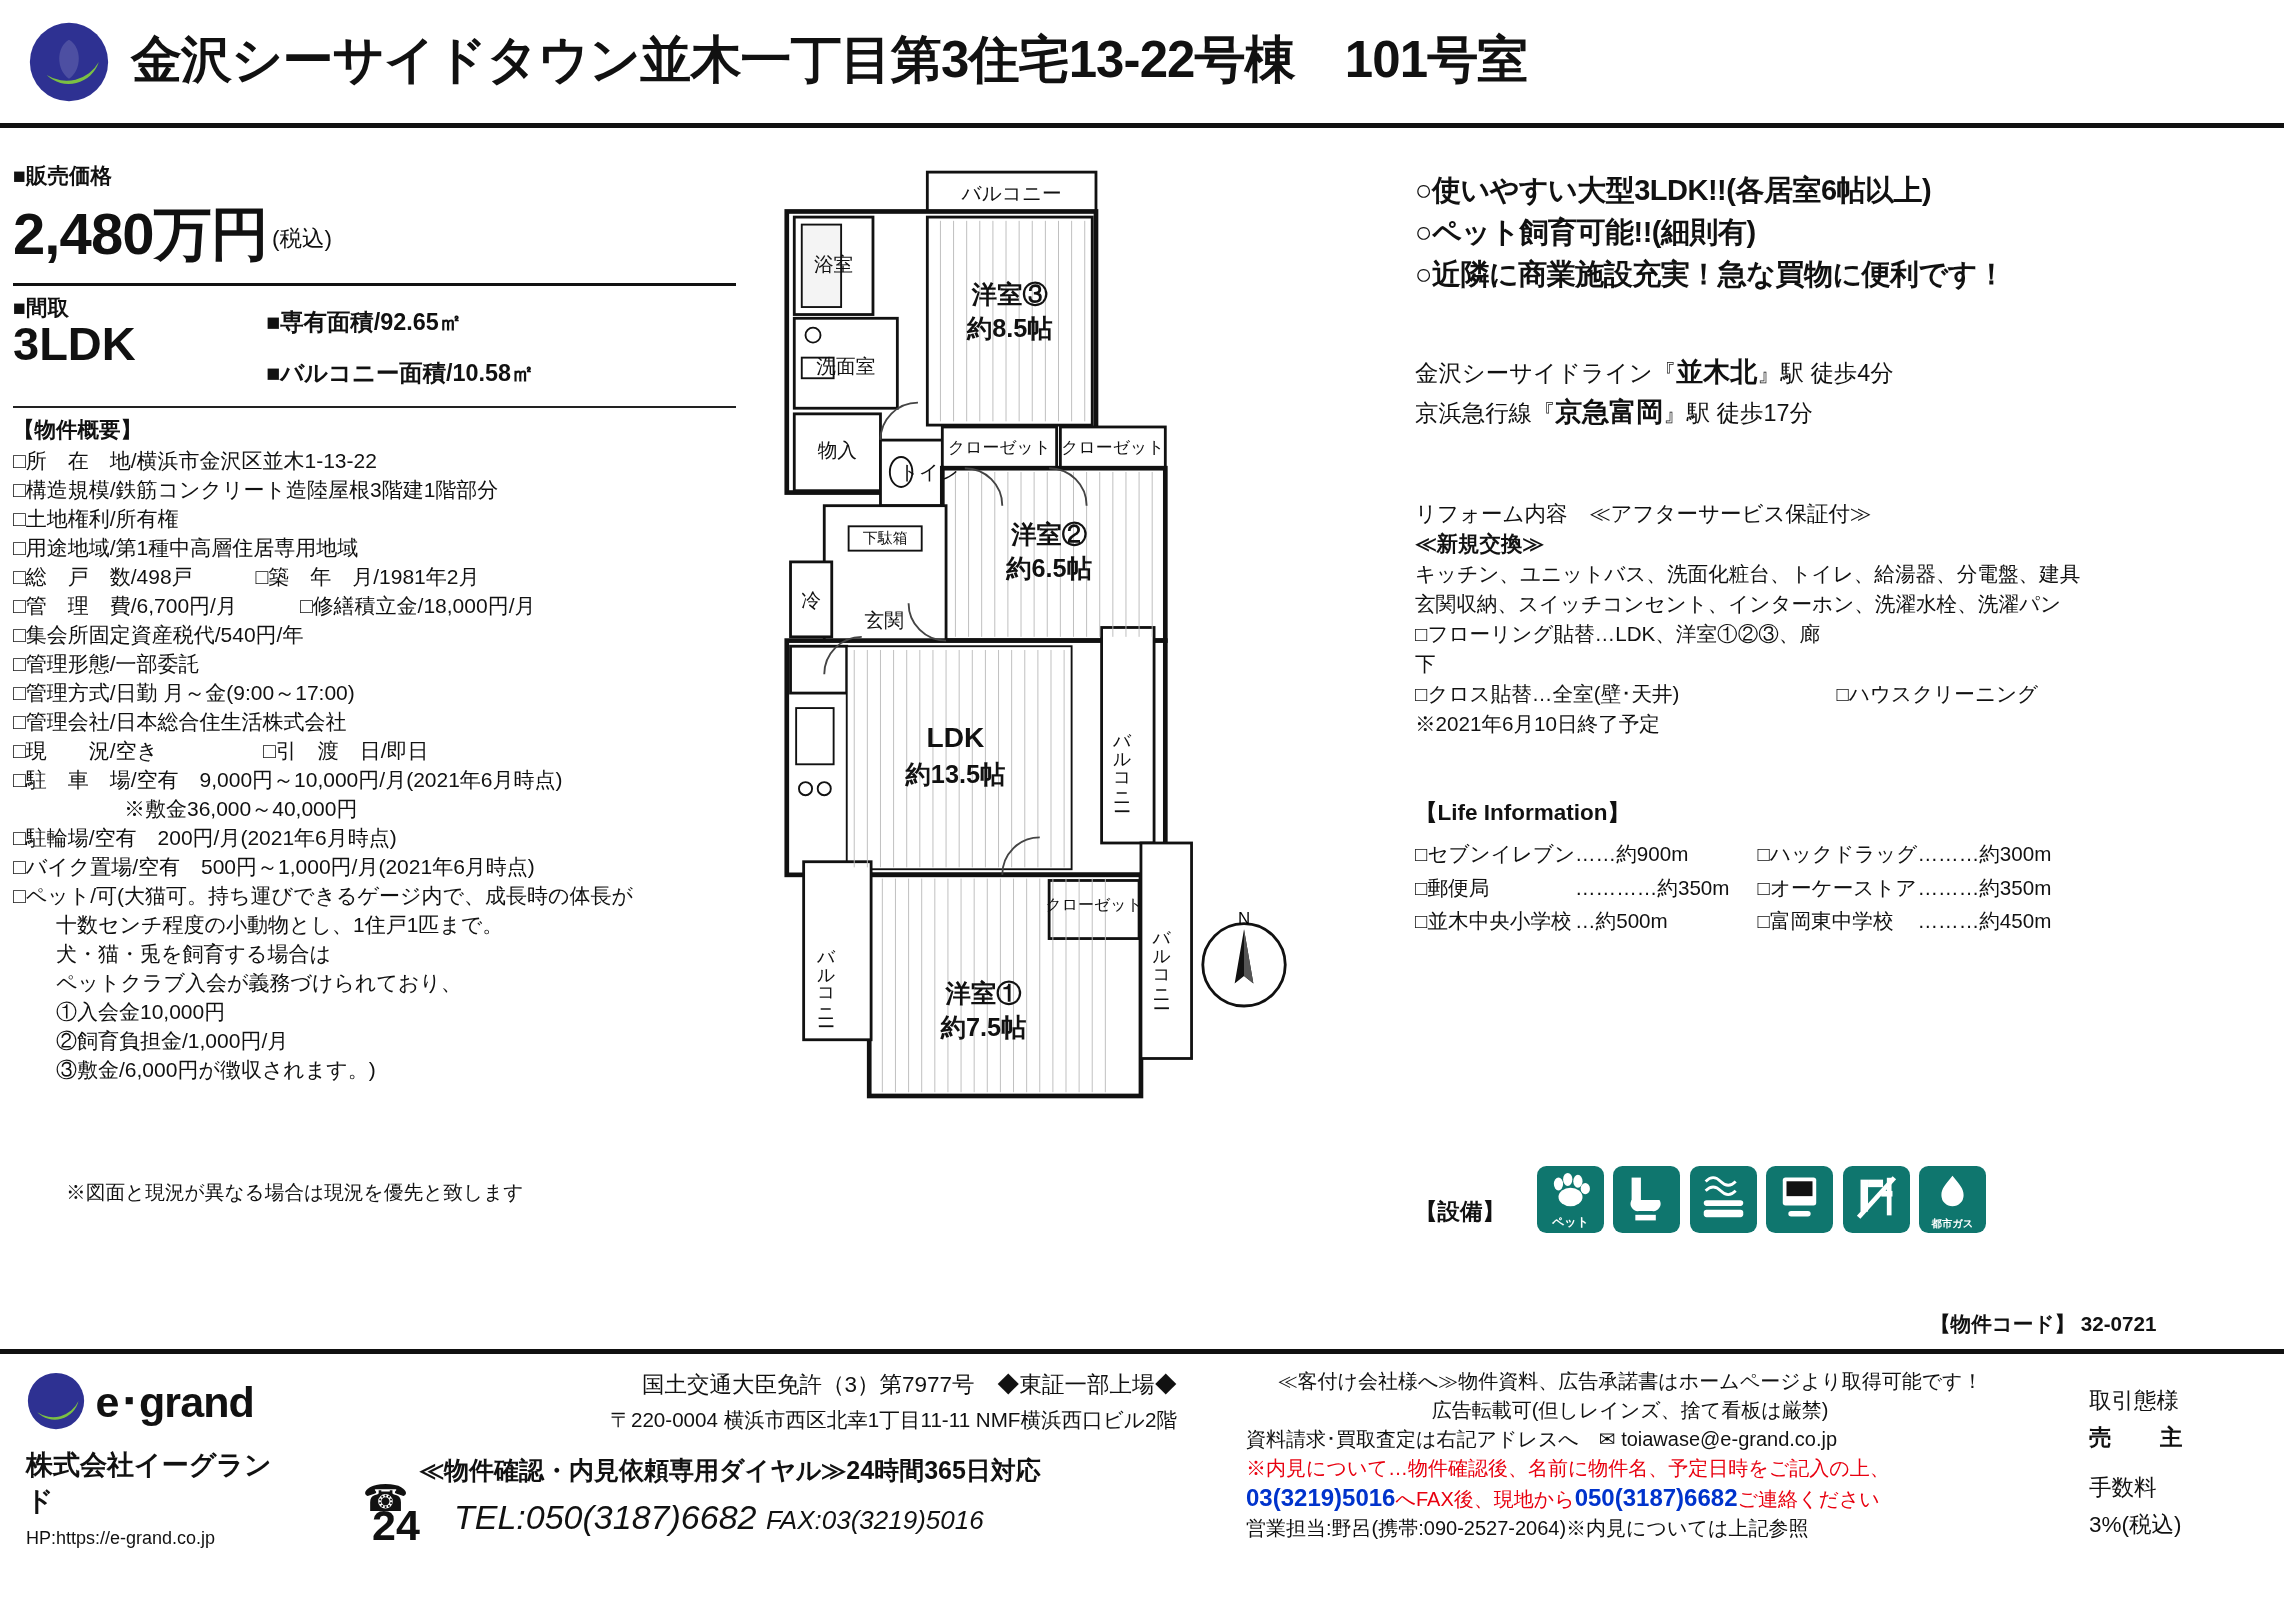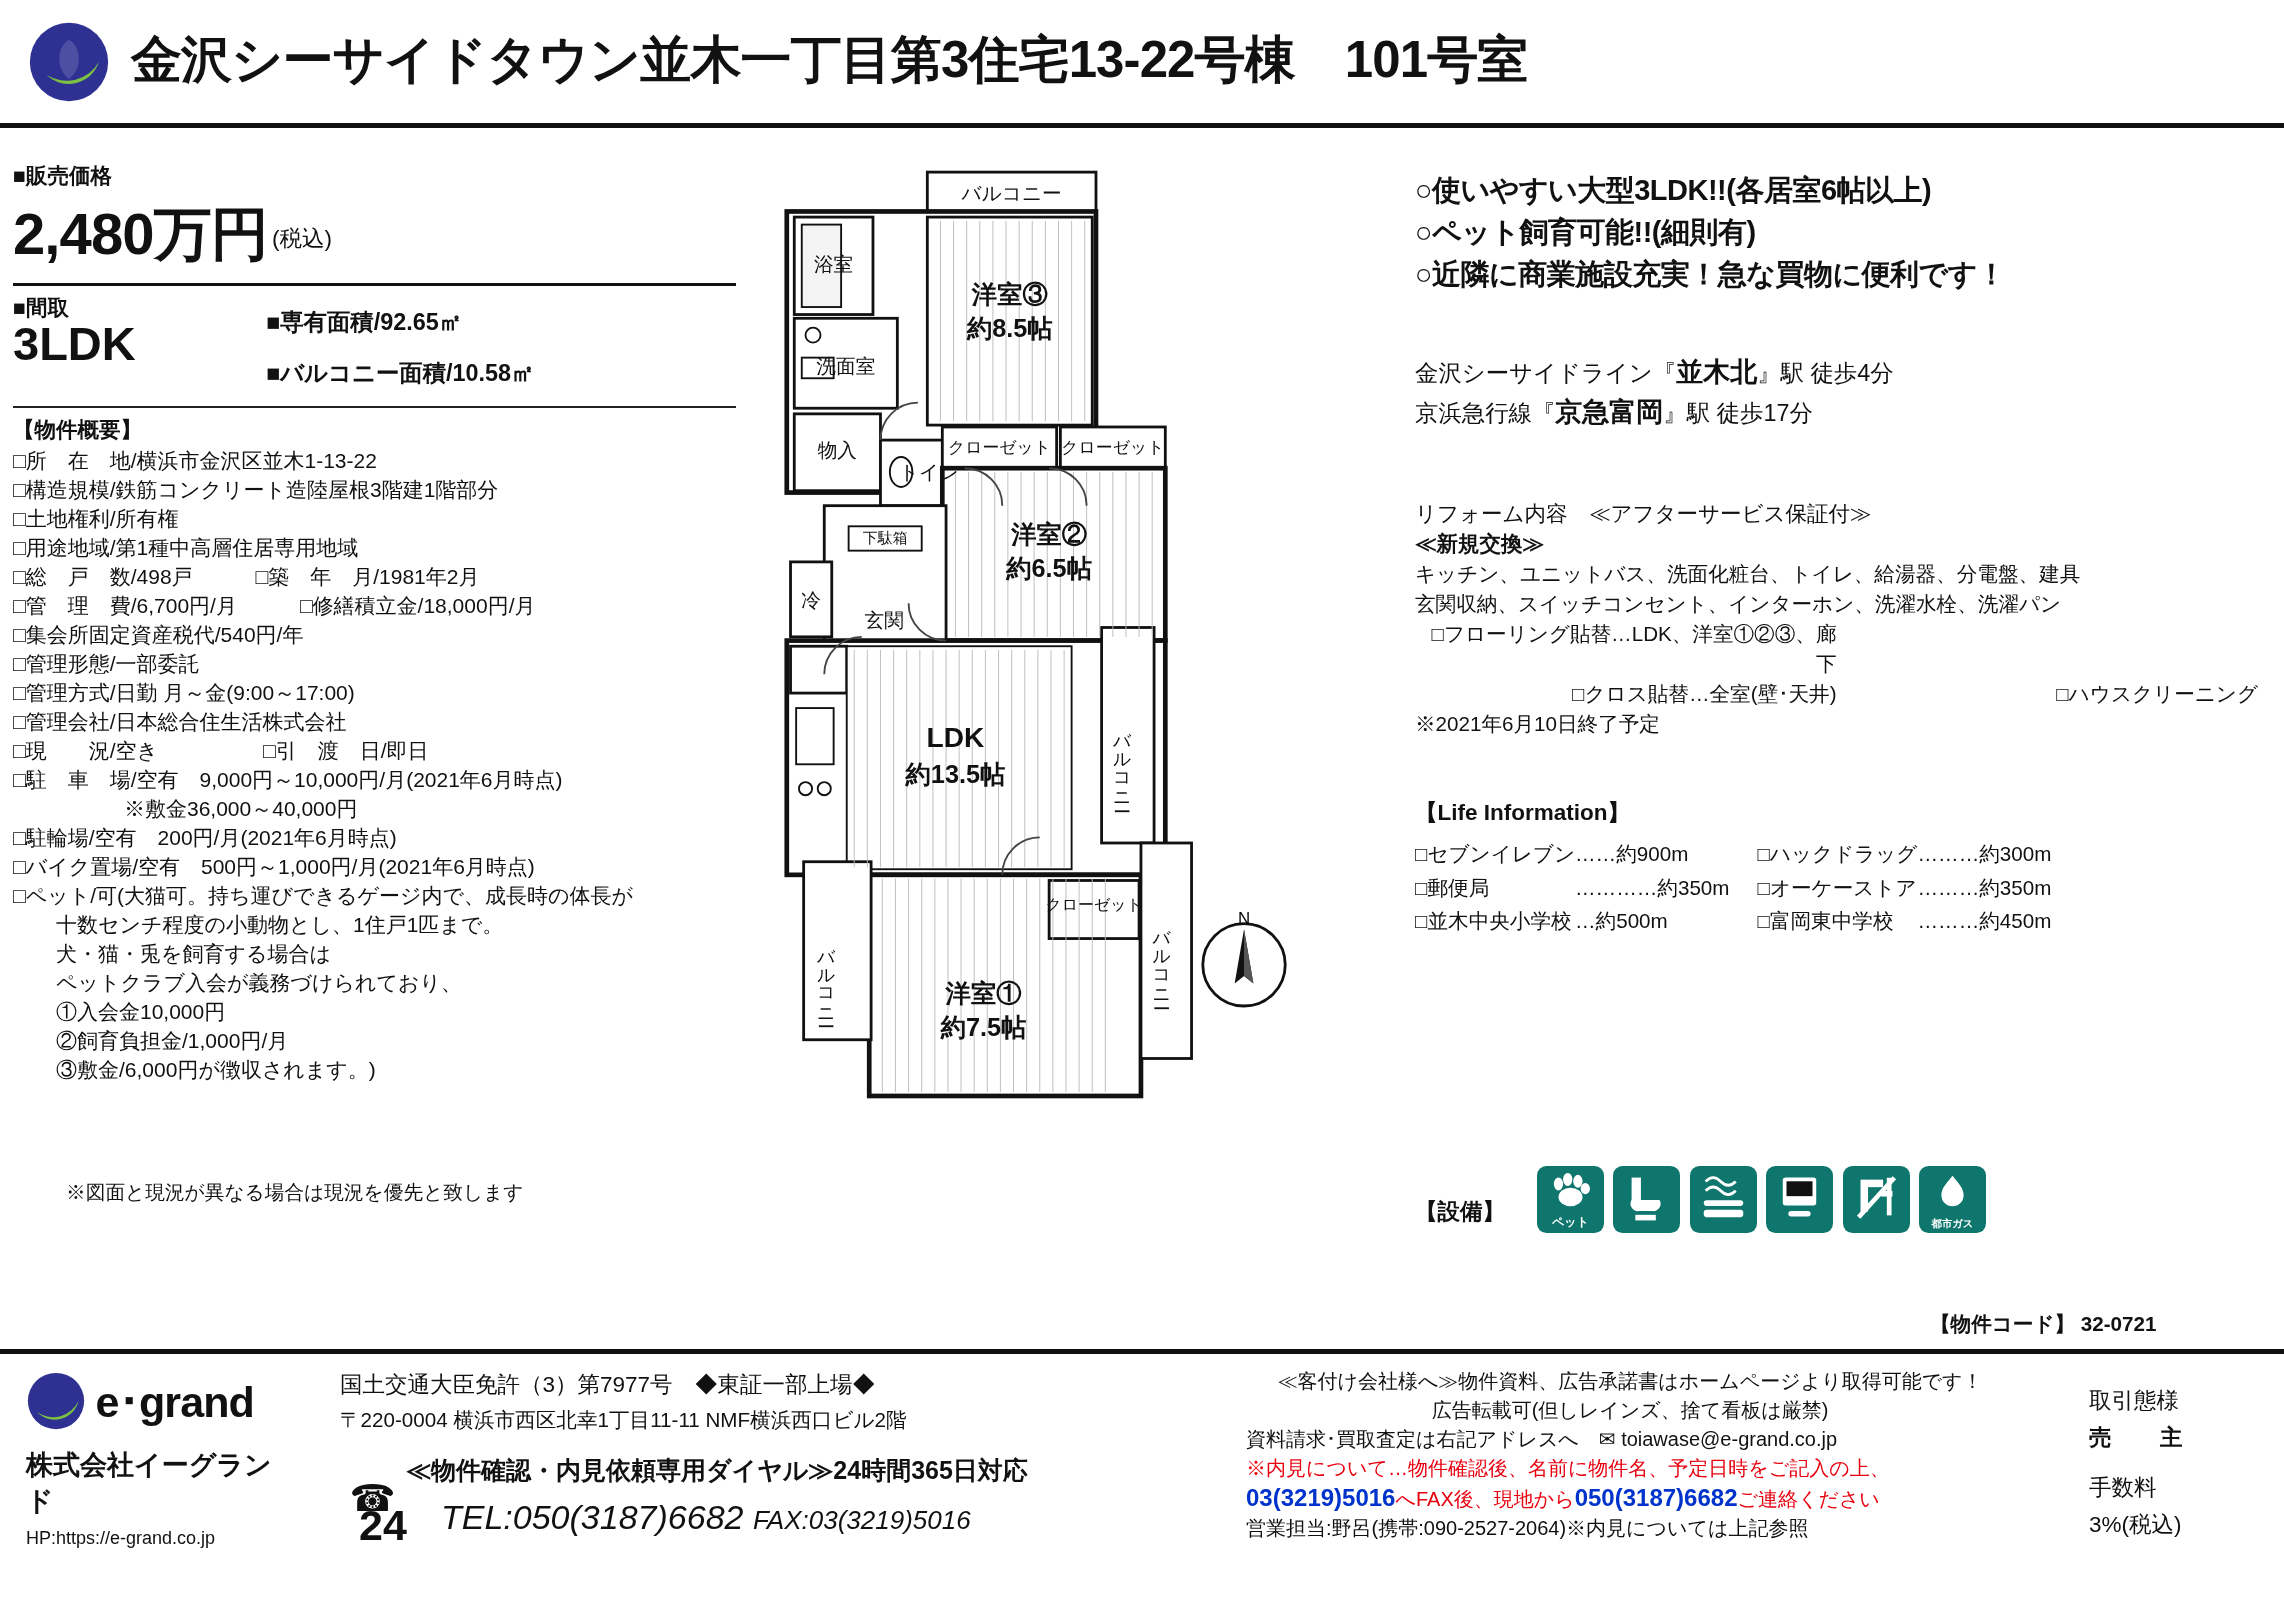--- a/index.html
+++ b/index.html
@@ -53,21 +53,21 @@
 
   
   .right { position:absolute; left:1415px; top:169px; width:843px; }
   .bullets { font-size:29px; font-weight:bold; line-height:42px; letter-spacing:-0.5px; }
   .access { margin-top:58px; font-size:23.4px; line-height:39px; }
   .access b { font-size:27px; }
 
   .reform { margin-top:66px; font-size:20.6px; line-height:30px; }
   .reform .rtitle { font-size:21.5px; }
   .reform .sub { font-size:21.5px; font-weight:bold; }
-  .reform .two { display:flex;text-align:right; }
+  .reform .two { display:flex; }
   .reform .two > div { width:50%; }
 
   .life { margin-top:58px; }
   .life .ltitle { font-size:22.5px; font-weight:bold; margin-bottom:9.4px; }
   .life table { border-collapse:collapse; font-size:20.6px; }
   .life td { padding:2.8px 0; white-space:nowrap; }
   .life td.c2 { padding-left:28px; }
 
   .equip { position:absolute; left:1415px; top:1166px; width:843px; }
   .equip .etitle { position:absolute; left:0; top:30px; font-size:22.5px; font-weight:bold; }
@@ -81,21 +81,21 @@
 
   
   .hr-bot { position:absolute; left:0; top:1349px; width:2284px; height:4.7px; background:#111; }
   .footer { position:absolute; left:0; top:1354px; width:2284px; height:265px; }
   .f-logo { position:absolute; left:26px; top:17px; width:272px; }
   .f-logo .lrow { display:flex; align-items:center; gap:9.4px; }
   .f-logo .etxt { font-size:43px; font-weight:bold; letter-spacing:-0.9px; }
   .f-company { font-size:27px; font-weight:bold; margin-top:13px; }
   .f-hp { font-size:18px; margin-top:9.4px; }
 
-  .f-mid { position:absolute; left:340px; top:15px; width:824px; text-align:left; }
+  .f-mid { position:absolute; left:353px; top:15px; width:824px; text-align:right; }
   .f-mid .l1 { font-size:22.5px; }
   .f-mid .l2 { font-size:20.6px; margin-top:5.6px; }
   .f-dial { position:relative; margin-top:15px; height:112px; }
   .f-dial .ph { position:absolute; left:9.4px; top:28px; font-size:37px; }
   .f-dial .d24 { position:absolute; left:19px; top:52px; font-size:43px; font-weight:bold; }
   .f-dial .dtxt { position:absolute; left:66px; top:5.6px; font-size:25px; font-weight:bold; white-space:nowrap; }
   .f-dial .tel { position:absolute; left:101px; top:49px; font-size:34px; white-space:nowrap;font-style:italic; }
 
   .f-right { position:absolute; left:1246px; top:13px; width:768px; font-size:20px; line-height:29px; }
   .f-right .c { text-align:center; }

